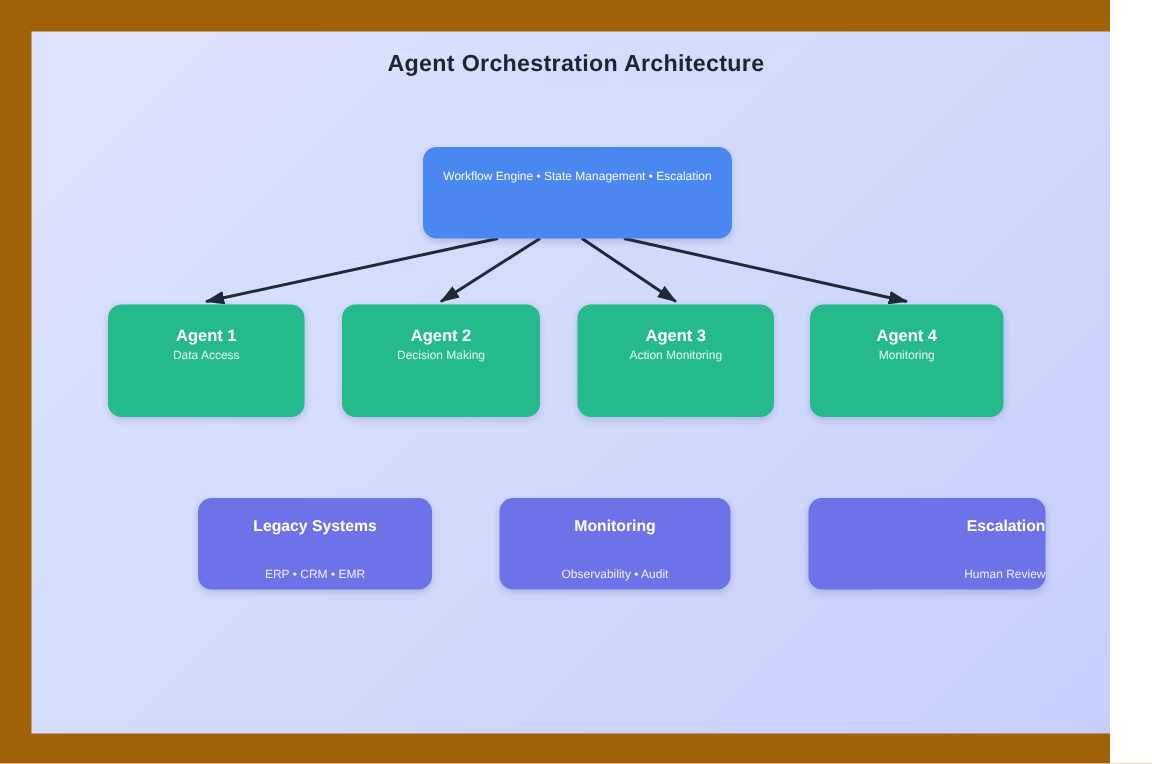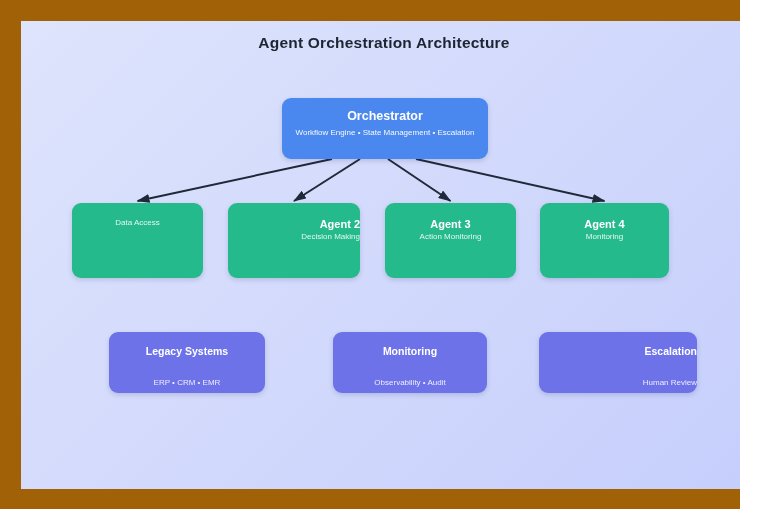--- a/index.html
+++ b/index.html
@@ -62,32 +62,32 @@
   .orchestrator .node-sub { margin-top: 4px; color: rgba(255,255,255,0.95); }
 
   .agent {
     top: 182px; height: 75px;
     background: var(--agent-color, #24ba8b);
     padding-top: 14px;
   }
   .agent .node-title { font-size: 11px; line-height: 14px; }
   .agent .node-sub { margin-top: 1px; }
   .agent-1 { left: 51px;  width: 131px; }
-  .agent-2 { left: 207px; width: 132px; text-align: right; }
+  .agent-2 { left: 207px; width: 132px; }
   .agent-3 { left: 364px; width: 131px; }
   .agent-4 { left: 519px; width: 129px; }
 
   .system {
     top: 311px; height: 61px;
     background: var(--system-color, #6d72e9);
     padding-top: 13px;
   }
   .system .node-title { font-size: 10.5px; line-height: 13px; }
   .system .node-sub { margin-top: 20px; }
-  .system-1 { left: 88px; width: 156px; }
+  .system-1 { left: 111px; width: 156px; }
   .system-2 { left: 312px; width: 154px; }
   .system-3 { left: 518px; width: 158px; text-align: right; }
 </style>
 </head>
 <body>
 
 <div class="page">
   <div class="canvas">
 
     <div class="diagram-title">Agent Orchestration Architecture</div>
@@ -98,25 +98,25 @@
             <path d="M0,0 L13,4.5 L0,9 Z" fill="#1f2937"></path>
           </marker>
         </defs>
         <line x1="311" y1="138" x2="116.5" y2="180" stroke="#1f2937" stroke-width="2" marker-end="url(#ah)"></line>
         <line x1="339" y1="138" x2="273" y2="180" stroke="#1f2937" stroke-width="2" marker-end="url(#ah)"></line>
         <line x1="367" y1="138" x2="429.5" y2="180" stroke="#1f2937" stroke-width="2" marker-end="url(#ah)"></line>
         <line x1="395" y1="138" x2="583.5" y2="180" stroke="#1f2937" stroke-width="2" marker-end="url(#ah)"></line>
       </svg>
 
     <div class="node orchestrator">
-      <div class="node-title">Orchestrator</div>
       <div class="node-sub">Workflow Engine • State Management • Escalation</div>
     </div>
 
     <div class="node agent agent-1">
+      <div class="node-title">Agent 1</div>
       <div class="node-sub">Data Access</div>
     </div>
     <div class="node agent agent-2">
       <div class="node-title">Agent 2</div>
       <div class="node-sub">Decision Making</div>
     </div>
     <div class="node agent agent-3">
       <div class="node-title">Agent 3</div>
       <div class="node-sub">Action Monitoring</div>
     </div>

